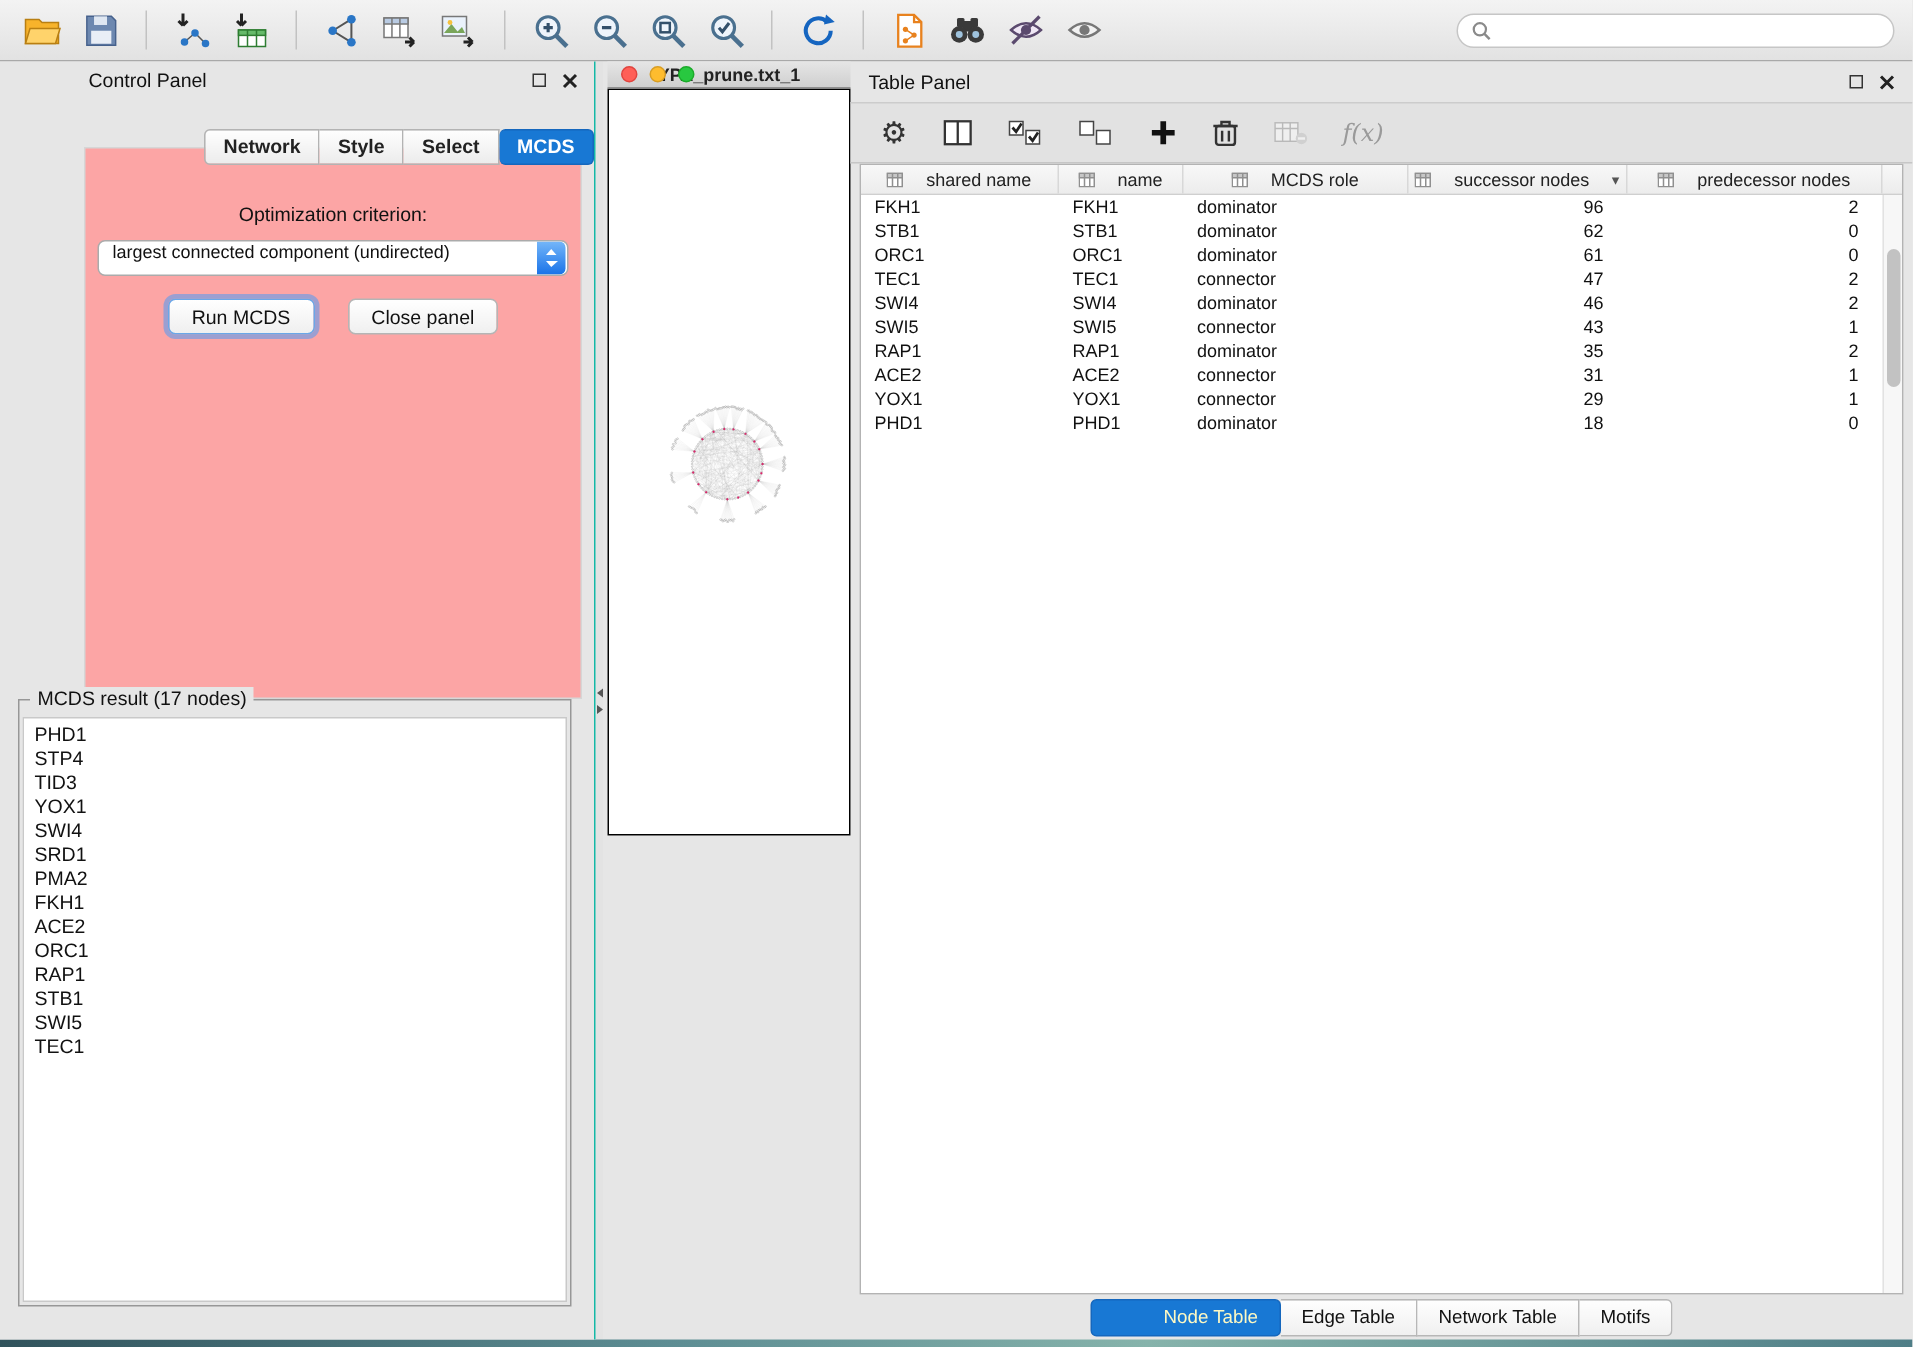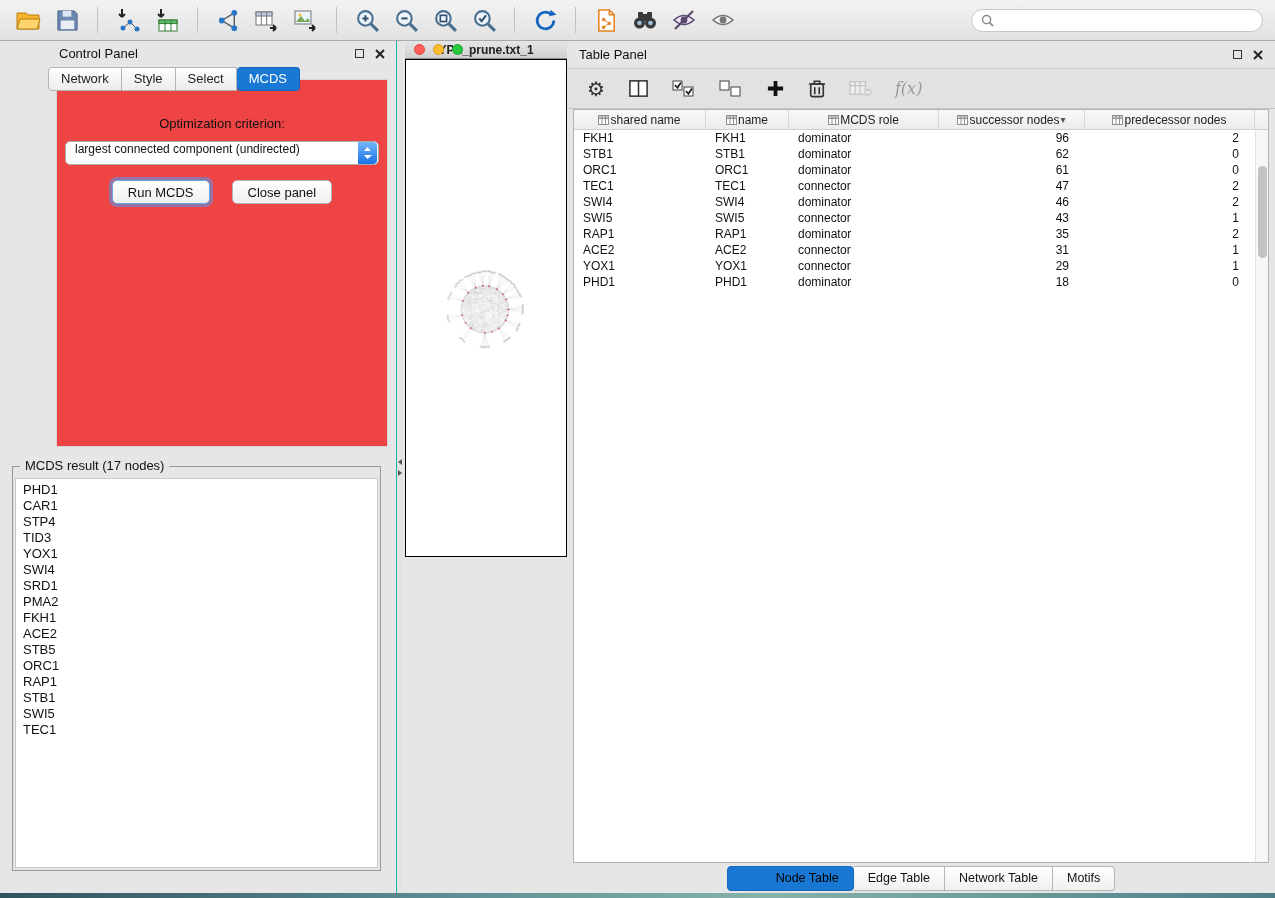--- a/index.html
+++ b/index.html
@@ -15,26 +15,26 @@
   .search-box input { flex:1; border:none; outline:none; font:12px "Liberation Sans",sans-serif; background:transparent; }
 
   
   .main { flex:1; display:flex; min-height:0; }
 
   
   .control-panel { width:397px; min-width:397px; background:#e6e6e6; border-right:1px solid #14b8a6; position:relative; display:flex; flex-direction:column;padding-left:48px; }
   .panel-header { height:25px; min-height:25px; display:flex; align-items:center; padding:0 11px; font-size:13px; }
   .win-icons { margin-left:auto; display:flex; gap:11px; align-items:center; }
   .float-icon { width:9px; height:9px; border:1.5px solid #333; display:inline-block; }
-  .cp-tabs { display:flex; justify-content:flex-start; position:relative; z-index:2; margin-top:1px; }
+  .cp-tabs { display:flex; justify-content:flex-end; position:relative; z-index:2; margin-top:20px;font-weight:bold; }
   .cp-tab { font-size:13px; padding:3px 12px 4px; background:linear-gradient(#fefefe,#ececec); border:1px solid #b3b3b3; border-left:none; color:#222; cursor:default; }
   .cp-tab:first-child { border-left:1px solid #b3b3b3; border-radius:4px 0 0 4px; }
   .cp-tab:last-child { border-radius:0 4px 4px 0; }
   .cp-tab.active { background:#1878d4; border-color:#1567bd; color:#fff; border-radius:4px; }
-  .cp-page { margin:-12px 8px 0; height:368px; background:#ef4444; border:1px solid #d6d6d6; text-align:center; padding-top:12px; }
+  .cp-page { margin:-12px 8px 0; height:368px; background:#fca5a5; border:1px solid #d6d6d6; text-align:center; padding-top:12px; }
   .opt-label { margin-top:24px; font-size:13px; }
   .select { margin:10px auto 0; width:314px; height:24px; background:#fff; border:1px solid #ababab; border-radius:5px; display:flex; align-items:flex-start; overflow:hidden; }
   .sel-text { flex:1; text-align:left; padding-left:9px; font-size:12px; white-space:nowrap; }
   .stepper { width:19px; height:22px; margin-right:1px; border-radius:0 4px 4px 0; background:linear-gradient(#74b6f9,#1a73e8); display:flex; align-items:center; justify-content:center; flex:none; }
   .btn-row { margin-top:15px; display:flex; justify-content:center; gap:22px; }
   .mac-btn { font:13px "Liberation Sans",sans-serif; height:24px; padding:0 15px; background:linear-gradient(#ffffff,#efefef); border:1px solid #b5b5b5; border-radius:5px; color:#111; }
   .mac-btn.focus { box-shadow:0 0 0 3px rgba(77,155,245,.55); border-color:#6aa7e8; }
   .mcds-fieldset { position:absolute; left:12px; right:15px; top:425px; bottom:22px; border:1px solid #979797; }
   .mcds-title { position:absolute; top:-9px; left:7px; background:#e6e6e6; padding:0 5px; font-size:13px; }
   .mcds-list { position:absolute; left:2px; right:2px; top:11px; bottom:2px; background:#fff; border:1px solid #c9c9c9; text-align:left; padding:3px 0 0 7px; overflow:hidden; }
@@ -59,33 +59,33 @@
 
   
   .table-panel { flex:1; min-height:0; display:flex; flex-direction:column; }
   .tp-header { height:27px; min-height:27px; display:flex; align-items:center; padding:0 12px; font-size:13px; }
   .tp-toolbar { height:41px; min-height:41px; background:#e2e2e2; border-top:1px solid #cccccc; border-bottom:1px solid #c6c6c6; display:flex; align-items:center; gap:23px; padding-left:20px; }
   .tp-tbtn { display:flex; align-items:center; justify-content:center; }
   .gear-char { font-size:20px; color:#333; line-height:1; }
   .fx { font-family:"DejaVu Serif", serif; font-style:italic; color:#9a9a9a; font-size:16px; }
   .tp-table { flex:1; min-height:0; margin:0 6px; background:#fff; border:1px solid #b3b3b3; position:relative; overflow:hidden; }
   .t-head { display:flex; height:20px; background:linear-gradient(#f8f8f8,#ececec); border-bottom:1px solid #cfcfcf; padding-right:13px; }
-  .t-hcell { display:flex; align-items:center; justify-content:center; gap:1px; font-size:12px; color:#222; border-right:1px solid #d8d8d8; }
+  .t-hcell { display:flex; align-items:center; justify-content:center; gap:15px; font-size:12px; color:#222; border-right:1px solid #d8d8d8; }
   .t-hcell.filler { border-right:none; }
   .caret { font-size:10px; color:#555; }
   .t-row { display:flex; height:16px; align-items:center; }
   .t-cell { font-size:12px; padding-left:9px; white-space:nowrap; overflow:hidden; }
   .t-cell.num { text-align:right; padding-right:16px; padding-left:0; }
   .v-scroll { position:absolute; top:20px; right:0; bottom:0; width:13px; background:#f7f7f7; border-left:1px solid #e2e2e2; }
   .v-thumb { position:absolute; left:2px; width:9px; top:36px; height:92px; border-radius:5px; background:#c2c2c2; }
   .tp-tabs { height:30px; min-height:30px; display:flex; align-items:center; justify-content:center; }
   .tp-tab { font-size:12.5px; padding:4px 14px 5px; background:linear-gradient(#fefefe,#f0f0f0); border:1px solid #b7b7b7; border-left:none; color:#111; }
   .tp-tab:first-child { border-left:1px solid #b7b7b7; border-radius:4px 0 0 4px; }
   .tp-tab:last-child { border-radius:0 4px 4px 0; }
-  .tp-tab.active { background:#1878d4; color:#000000; border-color:#1567bd; border-radius:4px;padding-left:48px; }
+  .tp-tab.active { background:#1878d4; color:#fef9c3; border-color:#1567bd; border-radius:4px;padding-left:48px; }
 
   
   .statusbar { height:33px; min-height:33px; background:#ebebeb; border-top:1px solid #adadad; display:flex; align-items:center; padding:0 9px; }
   .sb-list-btn { width:29px; height:21px; background:linear-gradient(#fbfbfb,#ededed); border:1px solid #b5b5b5; border-radius:3px; display:flex; align-items:center; justify-content:center; }
   .memory-btn { margin-left:auto; height:22px; display:flex; align-items:center; gap:6px; padding:0 11px; background:#fafafa; border:1px solid #8fa98f; border-radius:4px; font-size:12px; }
   .mem-dot { width:11px; height:11px; border-radius:50%; background:#1ea51e; border:1px solid #127012; }
   .desktop-strip { height:5px; min-height:5px; background:linear-gradient(90deg,#31535c,#5d8d93 35%,#86b3ab 60%,#4f7e87); }
 </style>
 </head>
 <body>
@@ -260,30 +260,28 @@
         </div>
         <div class="btn-row">
           <button class="mac-btn focus">Run MCDS</button>
           <button class="mac-btn">Close panel</button>
         </div>
       </div>
       <div class="mcds-fieldset">
         <div class="mcds-title">MCDS result (17 nodes)</div>
         <div class="mcds-list">
             <div class="mcds-item">PHD1</div>
-            <div class="mcds-item">CAR1</div>
             <div class="mcds-item">STP4</div>
             <div class="mcds-item">TID3</div>
             <div class="mcds-item">YOX1</div>
             <div class="mcds-item">SWI4</div>
             <div class="mcds-item">SRD1</div>
             <div class="mcds-item">PMA2</div>
             <div class="mcds-item">FKH1</div>
             <div class="mcds-item">ACE2</div>
-            <div class="mcds-item">STB5</div>
             <div class="mcds-item">ORC1</div>
             <div class="mcds-item">RAP1</div>
             <div class="mcds-item">STB1</div>
             <div class="mcds-item">SWI5</div>
             <div class="mcds-item">TEC1</div>
           </div>
       </div>
     </div>
 
     <div class="splitter">

